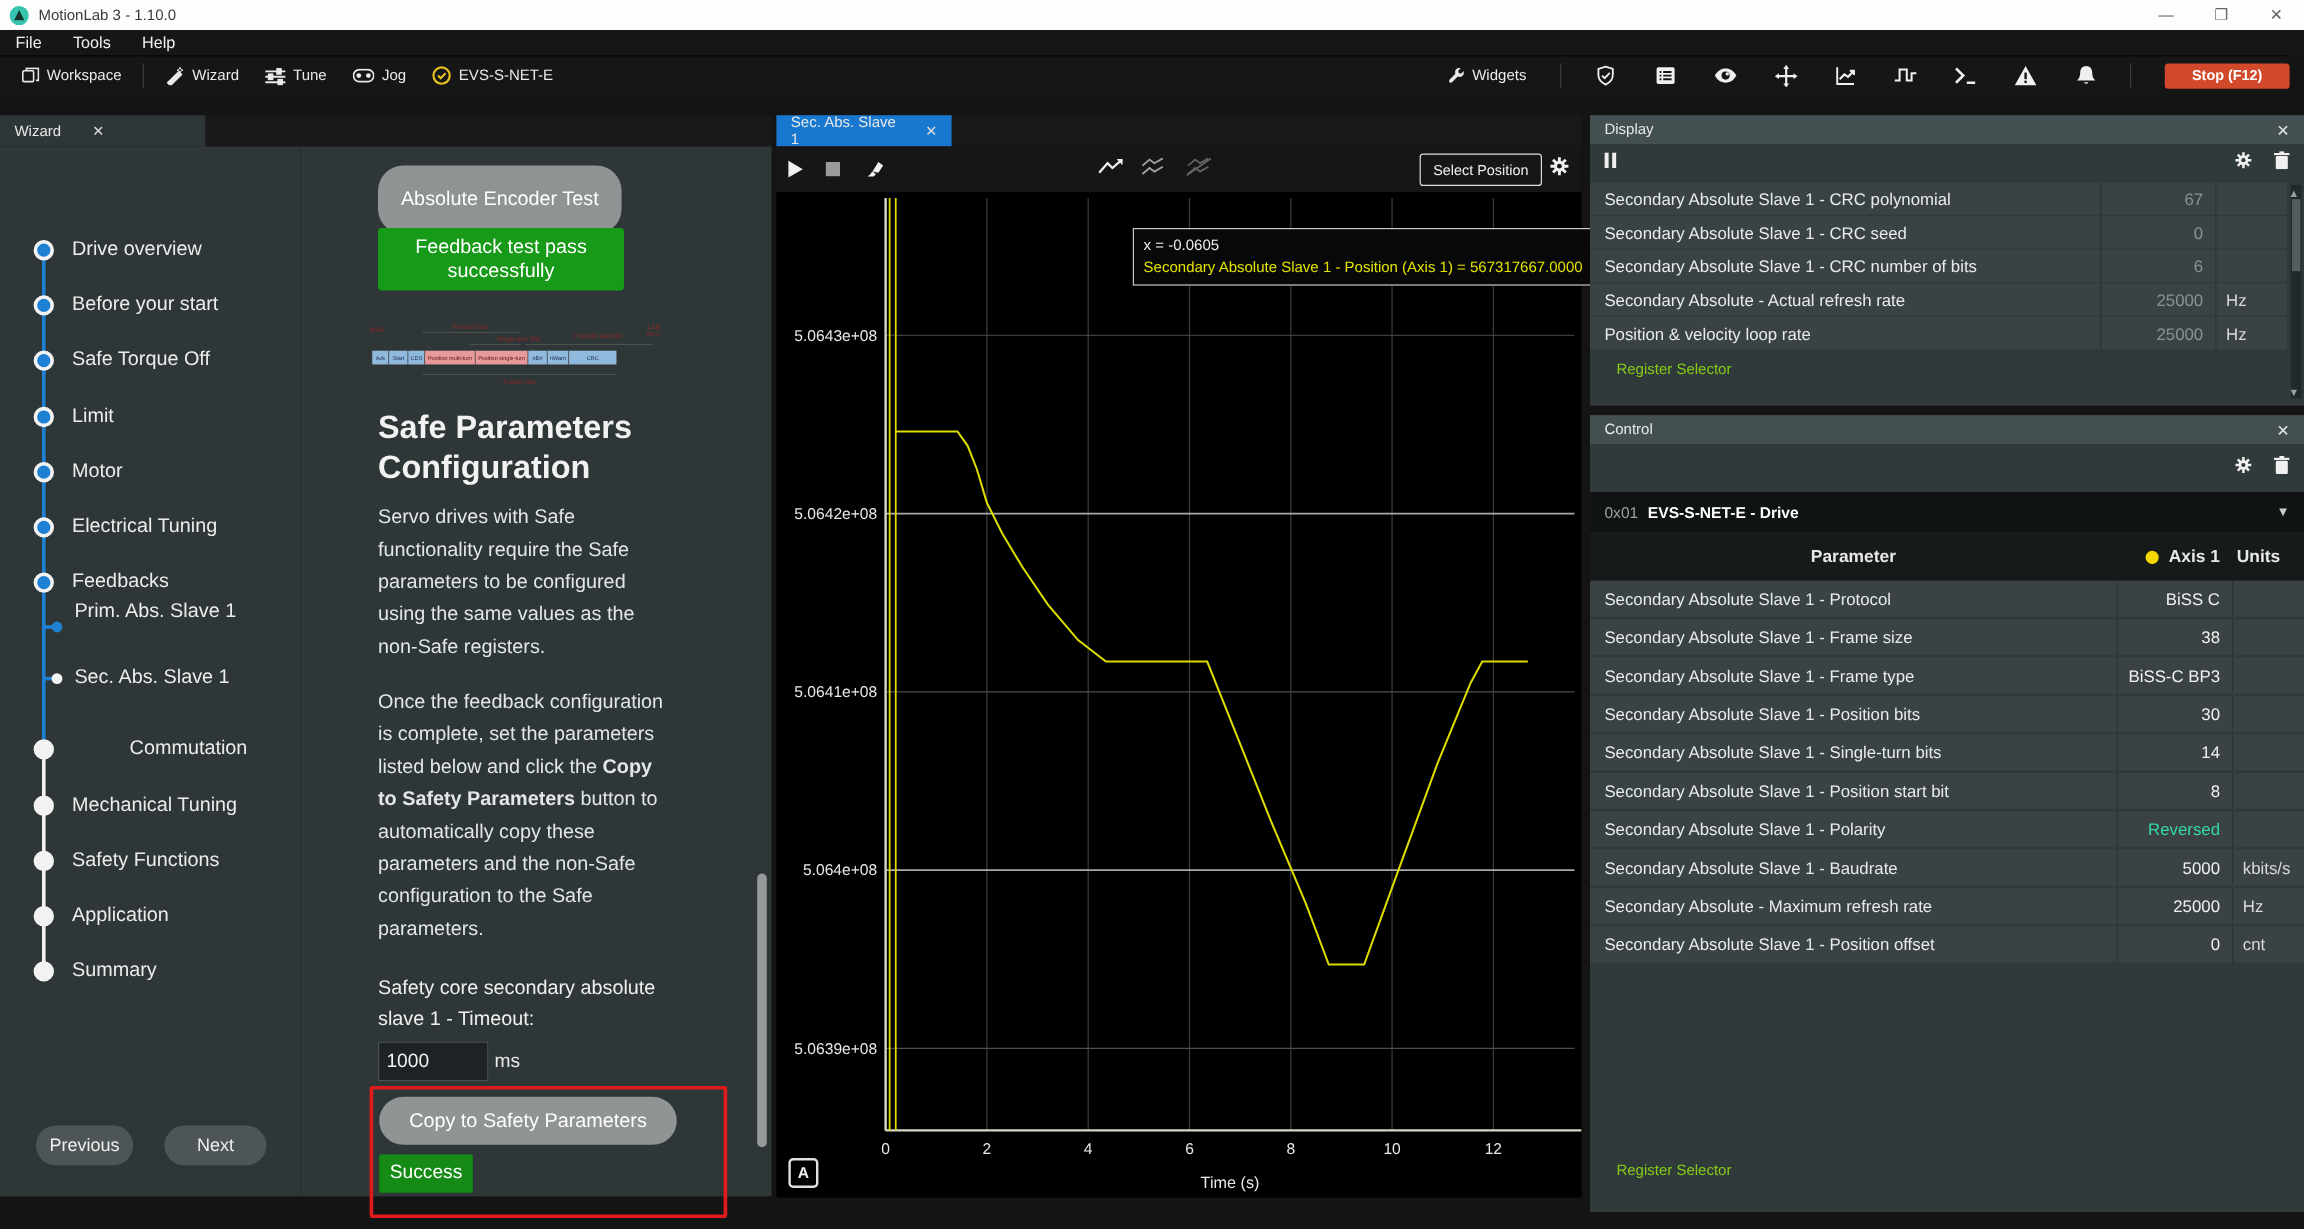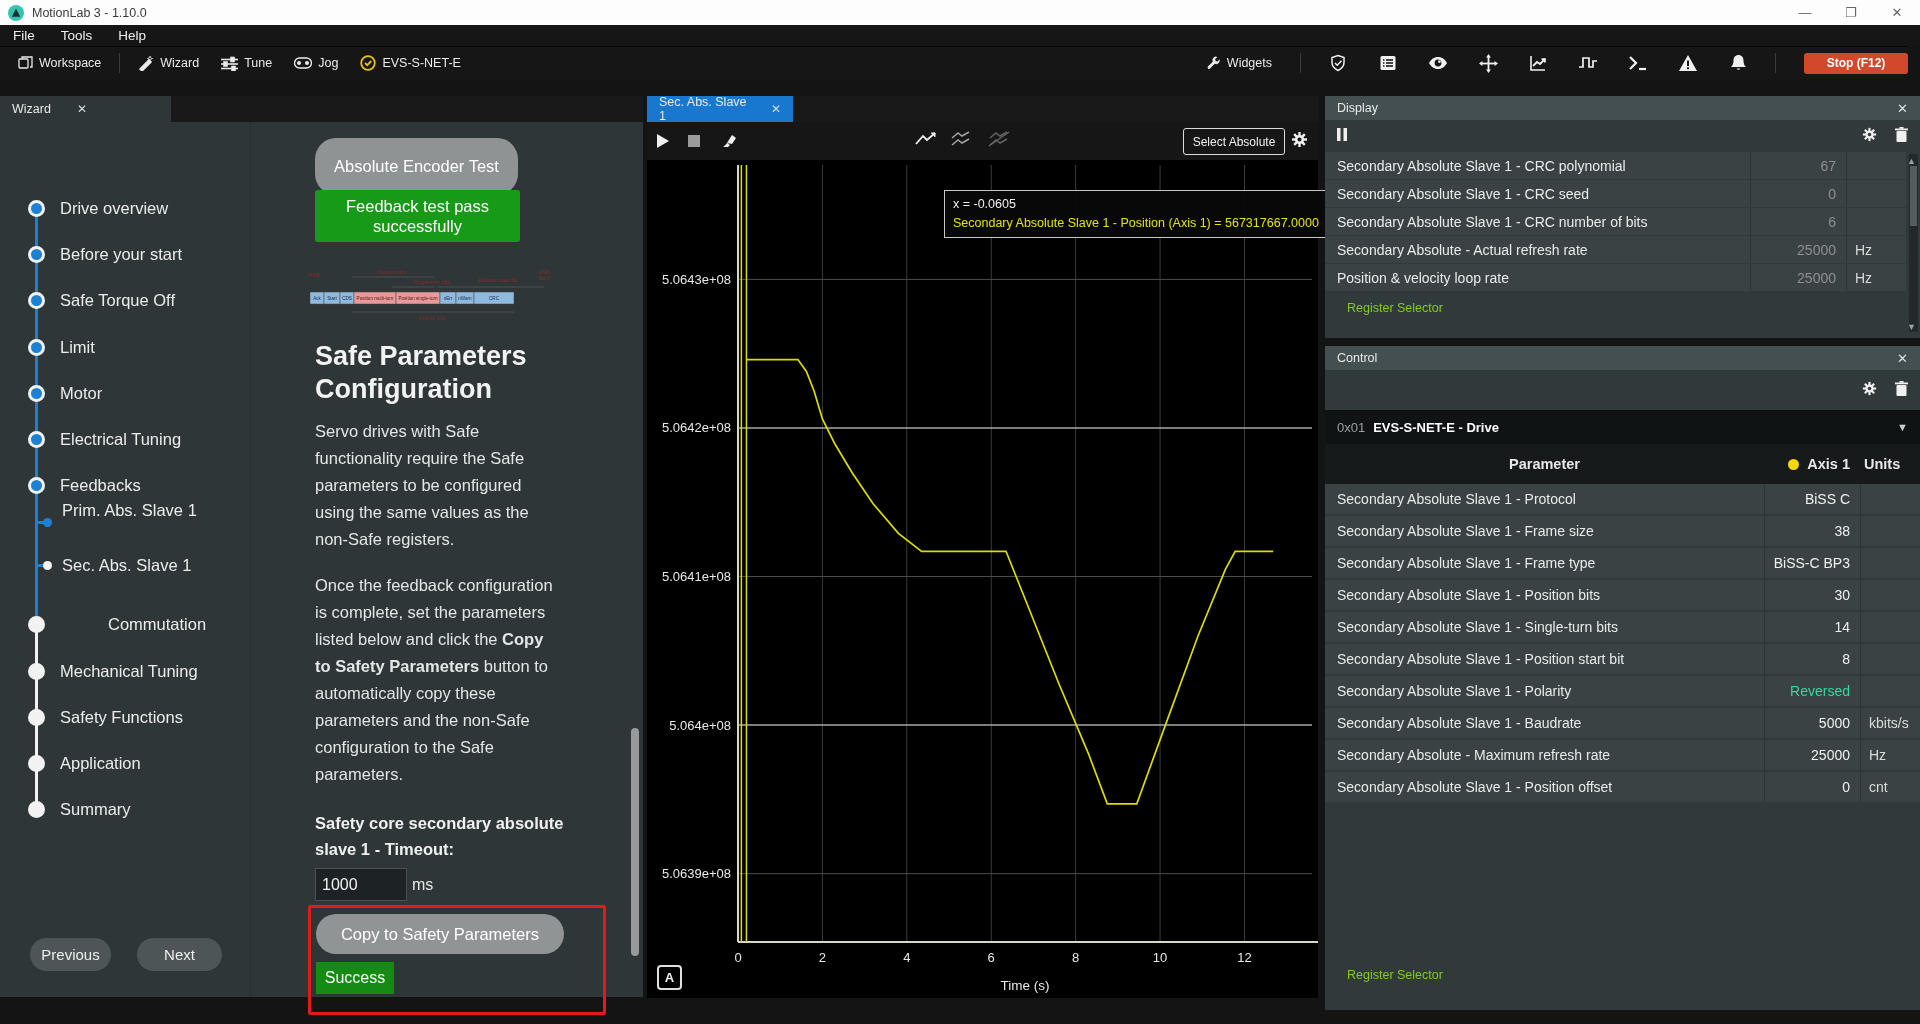--- a/index.html
+++ b/index.html
@@ -43,21 +43,21 @@
   .dot.sub.current{background:#f5f5f5}
   .conn{position:absolute;width:3px}
   .btn{display:flex;align-items:center;justify-content:center;color:#fff;cursor:default}
   #prev-btn,#next-btn{background:#4e5556;border-radius:17px;font-size:15px;color:#eee}
   
   #test-btn{left:315px;top:138px;width:203px;height:57px;background:#8f9394;border-radius:21px;font-size:16.5px}
   #test-result{left:315px;top:190px;width:205px;height:52px;background:#179a17;border-radius:3px;
     font-size:16.5px;display:flex;align-items:center;justify-content:center;text-align:center;line-height:20px;color:#fff}
   #content-heading{left:315px;top:340px;width:240px;font-size:27px;font-weight:bold;line-height:33px;color:#f2f2f2}
   .bodytext{left:315px;width:243px;font-size:16.5px;line-height:27px;color:#e2e6e6}
-  #timeout-label{left:315px;top:810px;width:250px;font-size:16.5px;line-height:26px;font-weight:bold;color:#f0f0f0}
+  #timeout-label{left:315px;top:810px;width:250px;font-size:16.5px;line-height:26px;font-weight:normal;color:#f0f0f0}
   #timeout-input{left:315px;top:868px;width:78px;height:27px;background:#1d2324;border:1px solid #4a5152;
     color:#f0f0f0;font-size:16px;padding:2px 6px;font-family:"Liberation Sans",sans-serif}
   #timeout-unit{left:412px;top:876px;font-size:16px;color:#e8e8e8}
   #copy-highlight{left:308px;top:905px;width:292px;height:104px;border:3px solid #e01b1b;border-radius:2px}
   #copy-btn{left:316px;top:914px;width:248px;height:40px;background:#909495;border-radius:20px;font-size:16.5px}
   #copy-status{left:316px;top:962px;width:78px;height:32px;background:#158a15;font-size:16px;display:flex;align-items:center;justify-content:center;color:#fff}
   #mid-scroll-thumb{left:631px;top:728px;width:8px;height:228px;background:#97999a;border-radius:4px}
   
   #chart-toolbar{left:647px;top:122px;width:671px;height:38px;background:#161616;display:flex;align-items:center}
   #plot-area{left:647px;top:160px;width:671px;height:838px;background:#000}
@@ -387,21 +387,21 @@
     <span style="opacity:.65"><svg width="22" height="16" viewBox="0 0 22 16" fill="none" stroke="#f0f0f0" stroke-width="1.5">
           <path d="M1 7 7 2l4 3 7-4"></path>
           <path d="M1 14 7 9l4 3 7-4"></path>
         </svg></span>
     <span style="opacity:.35"><svg width="24" height="16" viewBox="0 0 24 16" fill="none" stroke="#f0f0f0" stroke-width="1.5">
           <path d="M3 7 9 2l4 3 7-4"></path>
           <path d="M3 14 9 9l4 3 7-4"></path>
           <line x1="2" y1="15" x2="22" y2="1"></line>
         </svg></span>
   </span>
-  <span id="select-registers">Select Absolute</span>
+  <span id="select-registers">Select Position</span>
   <span style="position:absolute;left:644px"><svg width="17" height="17" viewBox="0 0 17 17">
         <g stroke="#f0f0f0" stroke-width="2.4">
           <line x1="8.5" y1="1" x2="8.5" y2="16"></line>
           <line x1="1" y1="8.5" x2="16" y2="8.5"></line>
           <line x1="3.2" y1="3.2" x2="13.8" y2="13.8"></line>
           <line x1="13.8" y1="3.2" x2="3.2" y2="13.8"></line>
         </g>
         <circle cx="8.5" cy="8.5" r="4.6" fill="#f0f0f0"></circle>
         <circle cx="8.5" cy="8.5" r="2" fill="#161616"></circle>
       </svg></span>

